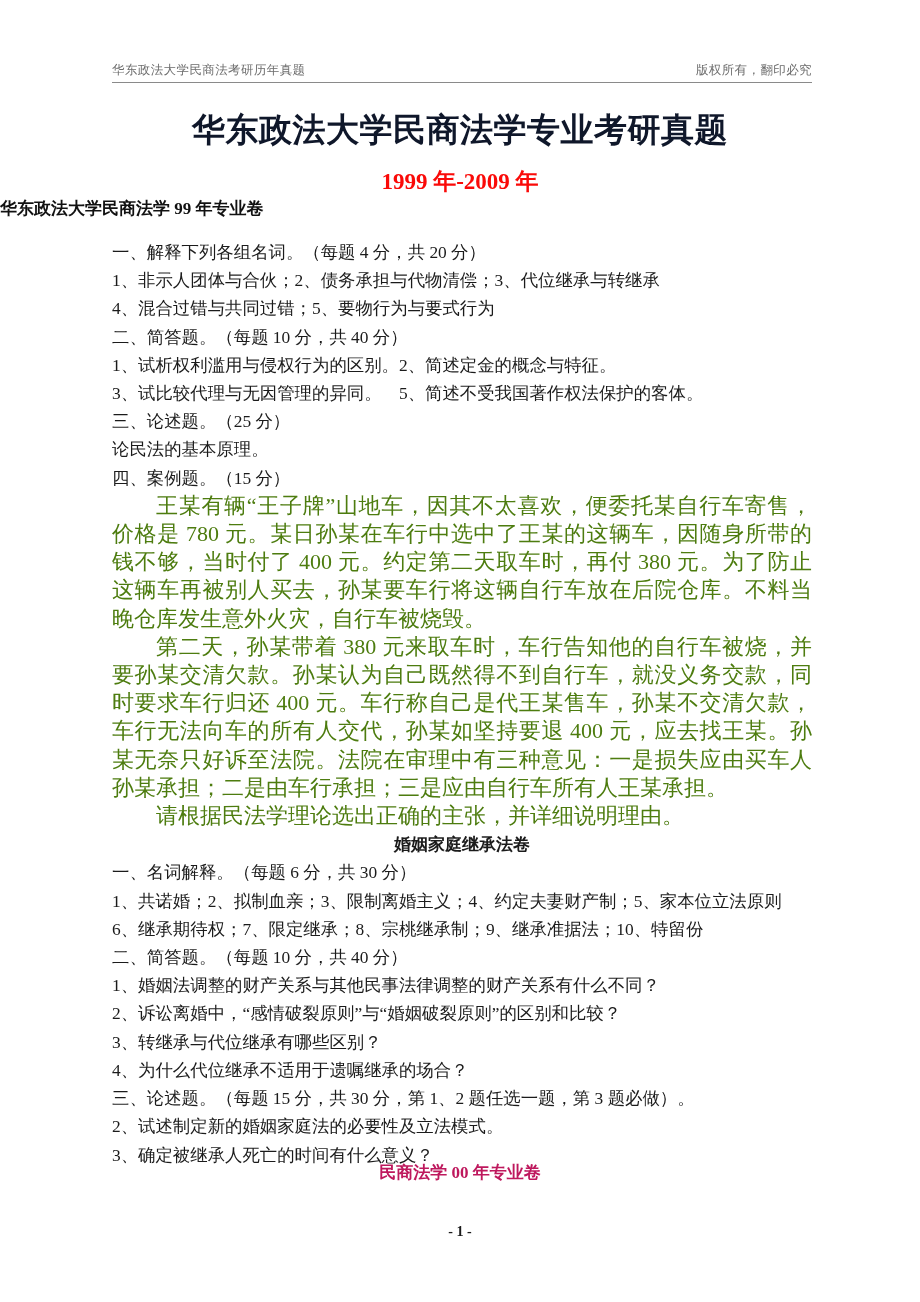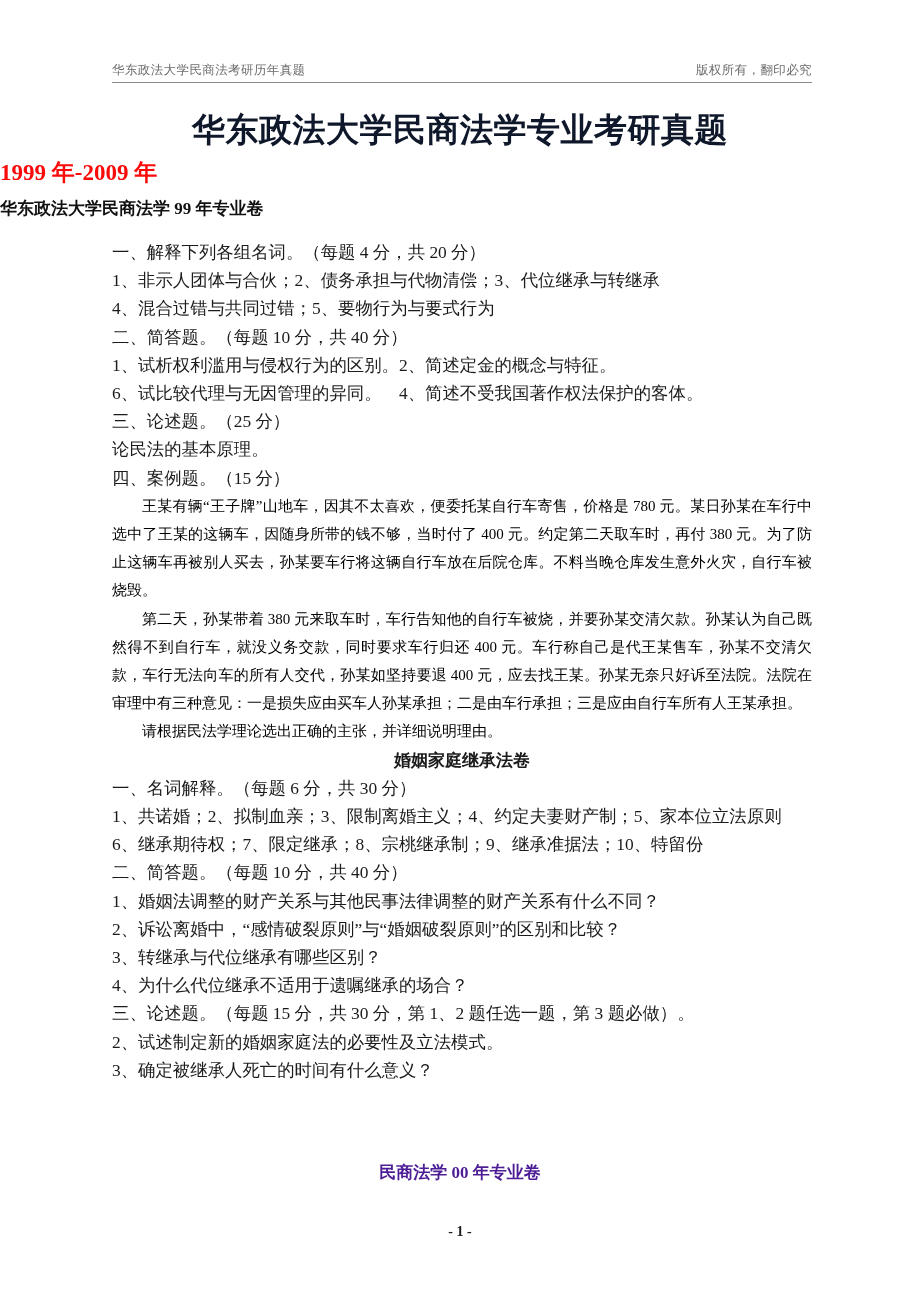--- a/index.html
+++ b/index.html
@@ -52,22 +52,23 @@
     color: #0f172a;
     font-weight: bold;
     font-size: 33px;
     line-height: 40px;
     letter-spacing: 0.5px;
     font-family: "DejaVu Sans", "Liberation Sans", sans-serif;
   }
   .doc-subtitle {
     position: absolute;
     left: 0;
-    top: 158px;
+    top: 167px;
     width: 920px;
+    text-align: center;
     color: #fa0a08;
     font-weight: bold;
     font-size: 23px;
     line-height: 30px;
   }
   .paper-title {
     position: absolute;
     left: 0;
     top: 196px;
     width: 920px;
@@ -90,23 +91,23 @@
     color: #1b1b1b;
     white-space: nowrap;
   }
   .ln.bold {
     font-weight: bold;
     font-family: "DejaVu Sans", "Liberation Sans", sans-serif;
     font-size: 17px;
     text-align: center;
   }
   .para {
-    font-size: 15px;
+    font-size: 22px;
     line-height: 28.2px;
-    color: #000000;
+    color: #4d7c0f;
     text-align: justify;
     text-justify: inter-ideograph;
     text-indent: 2em;
     margin: 0;
   }
   .wrapln {
     font-size: 17.4px;
     line-height: 28.2px;
     color: #1b1b1b;
     text-align: justify;
@@ -114,21 +115,21 @@
     margin: 0;
   }
 
   
   .paper-title-2 {
     position: absolute;
     left: 0;
     top: 1160px;
     width: 920px;
     text-align: center;
-    color: #4c1d95;
+    color: #be185d;
     font-weight: bold;
     font-size: 17px;
     line-height: 26px;
   }
 
   
   .page-footer {
     position: absolute;
     left: 0;
     top: 1222px;
@@ -154,21 +155,21 @@
   <div class="doc-subtitle">1999 年-2009 年</div>
   <div class="paper-title">华东政法大学民商法学 99 年专业卷</div>
 
   <div class="body-block">
 
     <div class="ln">一、解释下列各组名词。（每题 4 分，共 20 分）</div>
     <div class="ln">1、非示人团体与合伙；2、债务承担与代物清偿；3、代位继承与转继承</div>
     <div class="ln">4、混合过错与共同过错；5、要物行为与要式行为</div>
     <div class="ln">二、简答题。（每题 10 分，共 40 分）</div>
     <div class="ln">1、试析权利滥用与侵权行为的区别。2、简述定金的概念与特征。</div>
-    <div class="ln">6、试比较代理与无因管理的异同。　4、简述不受我国著作权法保护的客体。</div>
+    <div class="ln">3、试比较代理与无因管理的异同。　5、简述不受我国著作权法保护的客体。</div>
     <div class="ln">三、论述题。（25 分）</div>
     <div class="ln">论民法的基本原理。</div>
     <div class="ln">四、案例题。（15 分）</div>
 
     <p class="para">王某有辆“王子牌”山地车，因其不太喜欢，便委托某自行车寄售，价格是 780 元。某日孙某在车行中选中了王某的这辆车，因随身所带的钱不够，当时付了 400 元。约定第二天取车时，再付 380 元。为了防止这辆车再被别人买去，孙某要车行将这辆自行车放在后院仓库。不料当晚仓库发生意外火灾，自行车被烧毁。</p>
     <p class="para">第二天，孙某带着 380 元来取车时，车行告知他的自行车被烧，并要孙某交清欠款。孙某认为自己既然得不到自行车，就没义务交款，同时要求车行归还 400 元。车行称自己是代王某售车，孙某不交清欠款，车行无法向车的所有人交代，孙某如坚持要退 400 元，应去找王某。孙某无奈只好诉至法院。法院在审理中有三种意见：一是损失应由买车人孙某承担；二是由车行承担；三是应由自行车所有人王某承担。</p>
     <p class="para">请根据民法学理论选出正确的主张，并详细说明理由。</p>
 
     <div class="ln bold">婚姻家庭继承法卷</div>
     <div class="ln">一、名词解释。（每题 6 分，共 30 分）</div>

